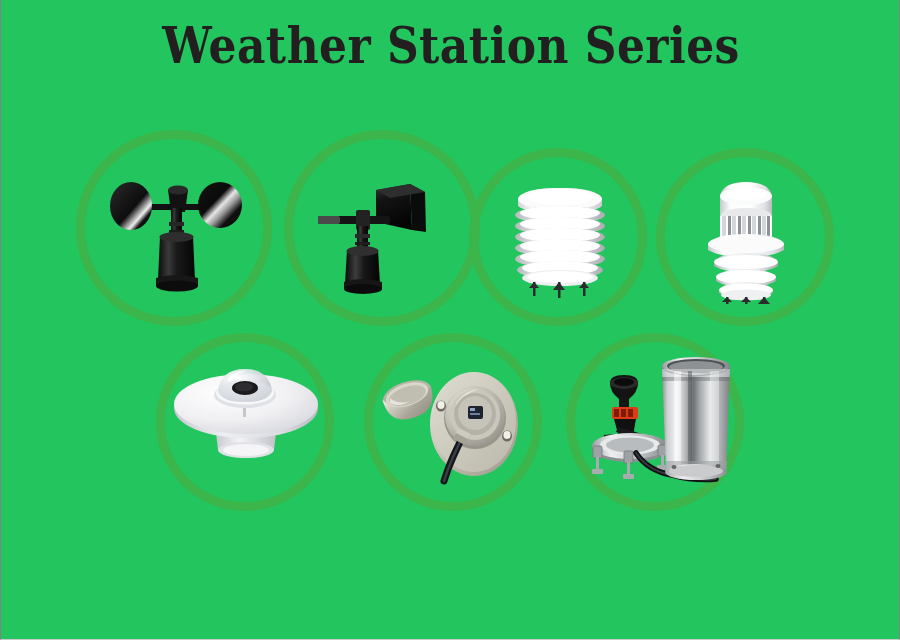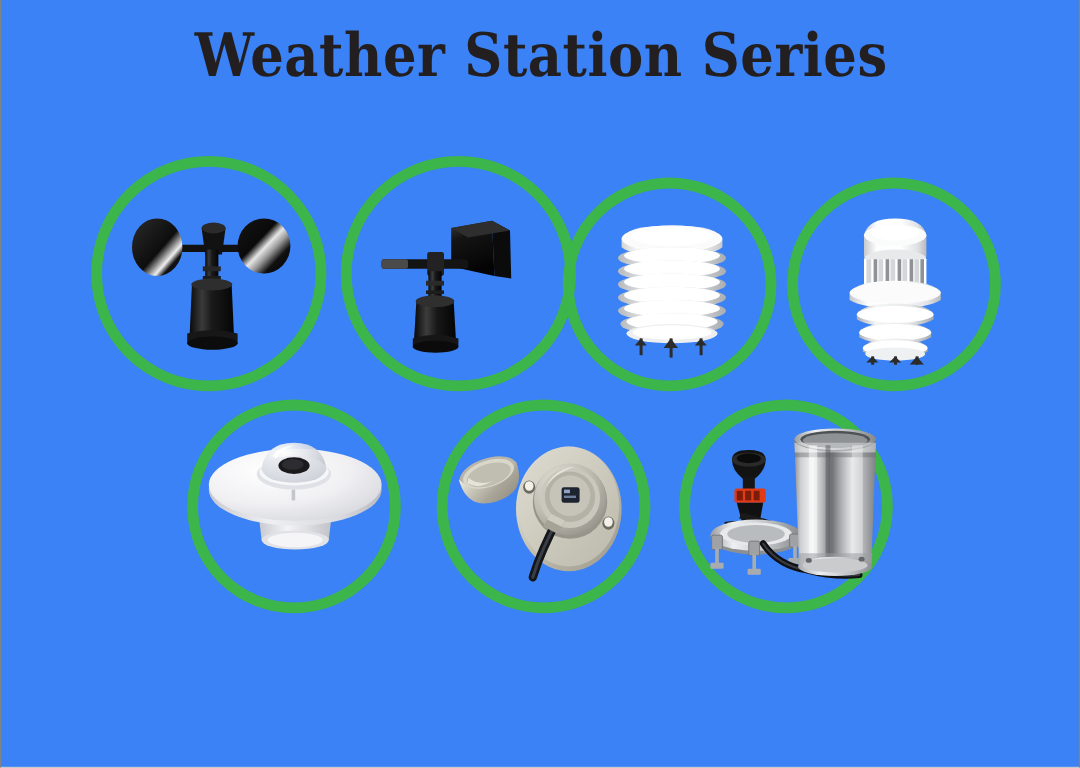--- a/index.html
+++ b/index.html
@@ -43,21 +43,21 @@
   }
   .prod {
     position: absolute;
     pointer-events: none;
   }
   .prod svg { display: block; }
 </style>
 </head>
 <body>
 
-<div id="page" style="background: #3b82f6;">
+<div id="page" style="background: #22c55e;">
 
   <div id="title" style="color: rgb(35, 31, 32);">Weather Station Series</div>
 
   <div class="badge" style="left: 75px; top: 130px; width: 196px; height: 196px; border-color: rgb(60, 181, 74);" title="Cup Anemometer (Wind Speed Sensor)"></div>
   <div class="prod" style="left:105px; top:170px; width:140px; height:125px;">
     <svg width="140" height="125" viewBox="0 0 140 125">
       <defs>
         <linearGradient id="cupL" x1="0" y1="0" x2="1" y2="1">
           <stop offset="0%" stop-color="#2b2b2b"></stop>
             <stop offset="55%" stop-color="#0d0d0d"></stop>

